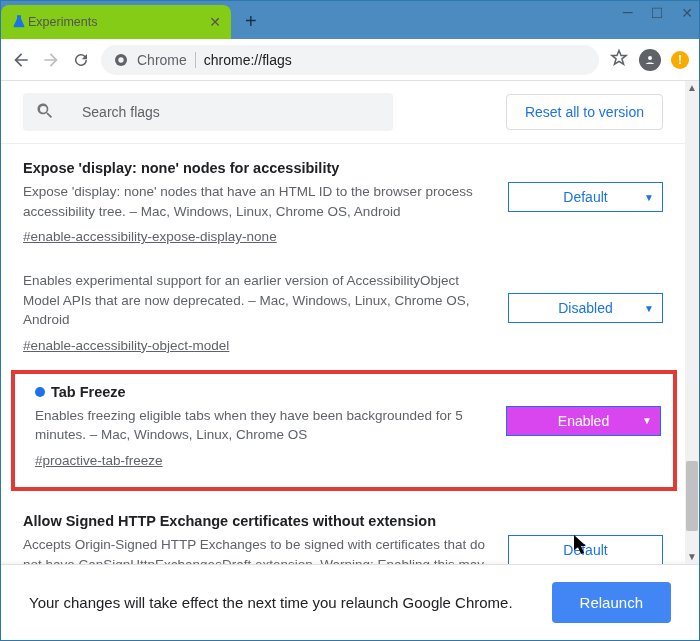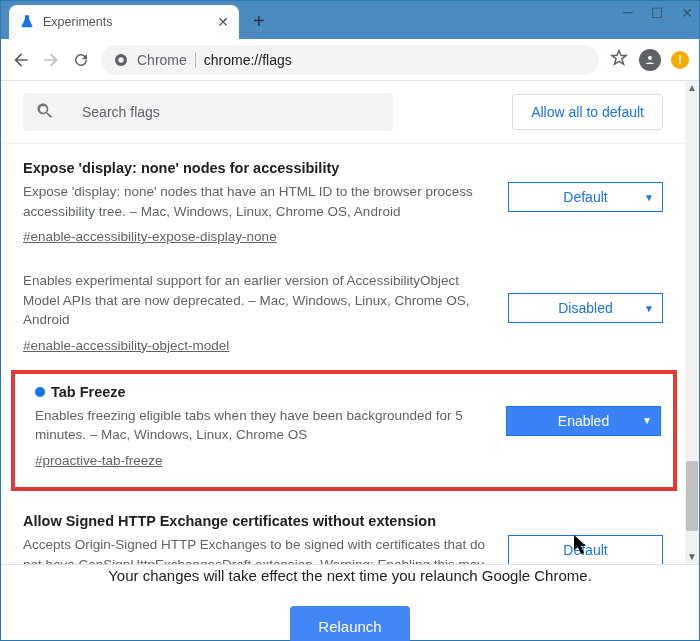--- a/index.html
+++ b/index.html
@@ -1,20 +1,20 @@
 <!DOCTYPE html>
 <html><head>
 <meta charset="utf-8">
 <style>
   * { box-sizing: border-box; margin: 0; padding: 0; font-family: "Segoe UI", Arial, sans-serif; }
   body { background: #fff; width: 700px; height: 641px; overflow: hidden; }
   .window { width: 700px; height: 641px; border: 1px solid #2a7ab0; background: #fff; display: flex; flex-direction: column; position: relative; }
 
   .titlebar { height: 38px; background: #4b8bbf; display: flex; align-items: flex-end; position: relative; }
-  .tab { background: #ffffff; height: 34px; margin-left: 8px; border-radius: 8px 8px 0 0; display: flex; align-items: center; padding: 0 10px; min-width: 230px; gap: 8px; }
+  .tab { background: #84cc16; height: 34px; border-radius: 8px 8px 0 0; display: flex; align-items: center; padding: 0 10px; min-width: 230px; gap: 1px; }
   .tab .favicon { width: 16px; height: 16px; }
   .tab .tab-title { font-size: 12.5px; color: #555; flex: 1; }
   .tab .tab-close { color: #555; font-size: 14px; cursor: pointer; }
   .newtab { color: #1c2e3e; font-size: 20px; margin: 0 0 6px 14px; cursor: pointer; }
   .win-controls { position: absolute; right: 6px; top: 4px; display: flex; gap: 18px; color: #2a3b4a; font-size: 14px; }
   .win-controls span { cursor: pointer; opacity: .7; }
   .win-min { font-size: 18px; position: relative; top: -4px; }
 
   .toolbar { height: 42px; background: #fff; border-bottom: 1px solid #e0e0e0; display: flex; align-items: center; padding: 0 10px; gap: 10px; }
   .nav-icon { color: #5f6368; cursor: pointer; width: 20px; height: 20px; display: flex; align-items: center; justify-content: center; }
@@ -40,28 +40,28 @@
   .search-box .mag { color: #5f6368; }
   .reset-btn { margin-left: auto; border: 1px solid #dadce0; background: #fff; color: #1a73e8; font-size: 14px; font-weight: 500; padding: 9px 18px; border-radius: 4px; cursor: pointer; }
 
   .flag { padding: 16px 22px 10px 22px; display: flex; gap: 20px; align-items: flex-start; }
   .flag-body { flex: 1; }
   .flag-title { font-size: 14.5px; font-weight: 700; color: #202124; margin-bottom: 6px; display: flex; align-items: center; gap: 6px; }
   .exp-dot { width: 10px; height: 10px; border-radius: 50%; background: #1a73e8; display: inline-block; }
   .flag-desc { font-size: 13.5px; color: #5f6368; line-height: 1.45; margin-bottom: 6px; }
   .flag-hash { font-size: 13.5px; color: #5f6368; text-decoration: underline; cursor: pointer; display: inline-block; }
   .flag-select { width: 155px; height: 30px; border: 1px solid #1a73e8; background: #fff; color: #1a73e8; font-size: 14px; display: flex; align-items: center; justify-content: center; position: relative; margin-top: 22px; cursor: pointer; }
-  .flag-select.filled { background: #3b82f6; color: #fff; }
+  .flag-select.filled { background: #d946ef; color: #fff; }
   .flag-select .caret { position: absolute; right: 8px; font-size: 10px; }
 
   .highlight { border: 4px solid #e53935; margin: 6px 8px 6px 10px; padding: 10px 8px 18px 16px; position: relative; }
 
   .cursor { position: absolute; left: 573px; top: 454px; pointer-events: none; }
 
-  .footer { height: 76px; border-top: 1px solid #e0e0e0; background: #fff; display: flex; align-items: center; padding: 0 28px; gap: 20px; box-shadow: 0 -2px 4px rgba(0,0,0,0.05); flex-direction: column; }
+  .footer { height: 76px; border-top: 1px solid #e0e0e0; background: #fff; display: flex; align-items: center; padding: 0 28px; gap: 20px; box-shadow: 0 -2px 4px rgba(0,0,0,0.05); }
   .footer-msg { font-size: 15px; color: #202124; flex: 1; line-height: 1.4; }
   .relaunch-btn { background: #4285f4; color: #fff; border: none; font-size: 15px; font-weight: 500; padding: 12px 28px; border-radius: 4px; cursor: pointer; }
 </style>
 </head>
 <body>
 
 <div class="window">
 
   <div class="titlebar">
     <div class="tab">
@@ -125,21 +125,21 @@
 
       <div class="search-row">
         <div class="search-box">
           <span class="mag">
             <svg viewBox="0 0 24 24" width="20" height="20">
                 <path fill="#757575" d="M15.5 14h-.8l-.3-.3a6.5 6.5 0 1 0-.7.7l.3.3v.8l5 5 1.5-1.5-5-5zM10 14a4 4 0 1 1 0-8 4 4 0 0 1 0 8z"></path>
               </svg>
           </span>
           <span>Search flags</span>
         </div>
-        <button class="reset-btn">Allow all to default</button>
+        <button class="reset-btn">Reset all to version</button>
       </div>
 
       <div class="flag">
         <div class="flag-body">
           <div class="flag-title">Expose 'display: none' nodes for accessibility</div>
           <div class="flag-desc">Expose 'display: none' nodes that have an HTML ID to the browser process accessibility tree. – Mac, Windows, Linux, Chrome OS, Android</div>
           <span class="flag-hash">#enable-accessibility-expose-display-none</span>
         </div>
         <div class="flag-select">
           <span>Default</span>

